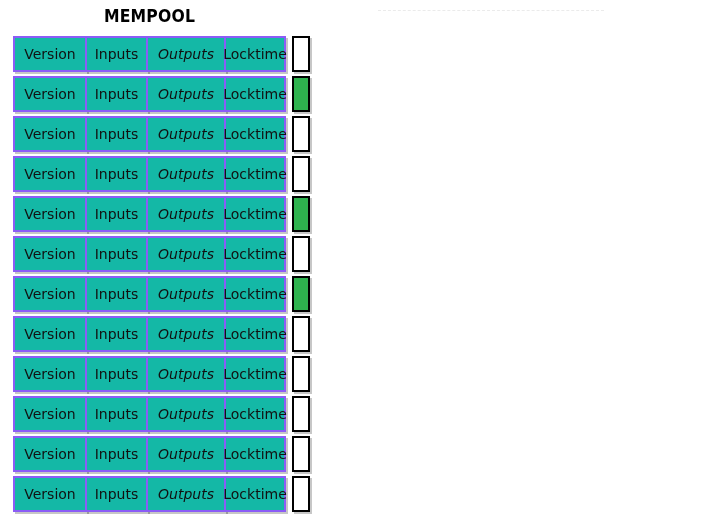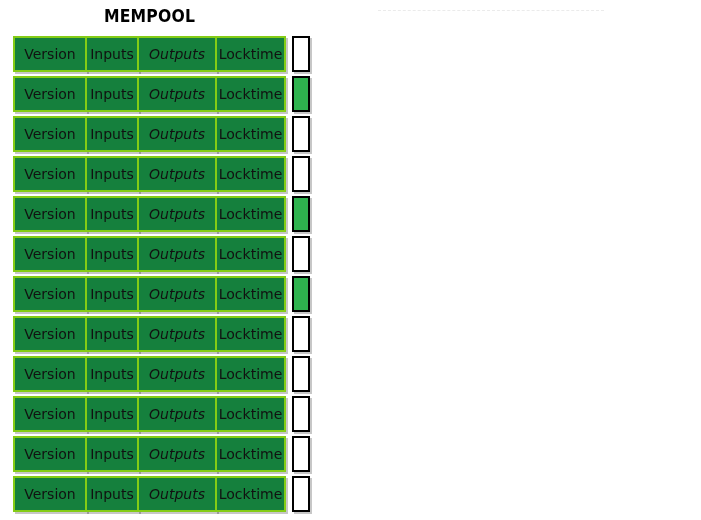--- a/index.html
+++ b/index.html
@@ -54,36 +54,36 @@
   .tx-row {
     display: flex;
     align-items: flex-start;
     height: 40px;
     box-sizing: border-box;
   }
 
   .tx-cell {
     box-sizing: border-box;
     height: 36px;
-    border: 2px solid #84cc16;
-    background: #15803d;
+    border: 2px solid #8b5cf6;
+    background: #14b8a6;
     box-shadow: 2px 2px 0 rgba(0,0,0,0.22);
     display: flex;
     align-items: center;
     justify-content: center;
     font-size: 14px;
     color: #111111;
     line-height: 1;
     margin-right: -2px;
   }
 
   .tx-cell.c-version  { width: 74px; }
-  .tx-cell.c-inputs   { width: 54px; }
+  .tx-cell.c-inputs   { width: 63px; }
   .tx-cell.c-outputs  { width: 80px; font-style: italic; }
-  .tx-cell.c-locktime { width: 71px; }
+  .tx-cell.c-locktime { width: 62px; }
 
   .tx-indicator {
     box-sizing: border-box;
     width: 18px;
     height: 36px;
     margin-left: 8px;
     border: 2px solid #000000;
     background: #ffffff;
     box-shadow: 2px 2px 0 rgba(0,0,0,0.22);
     flex: 0 0 auto;

